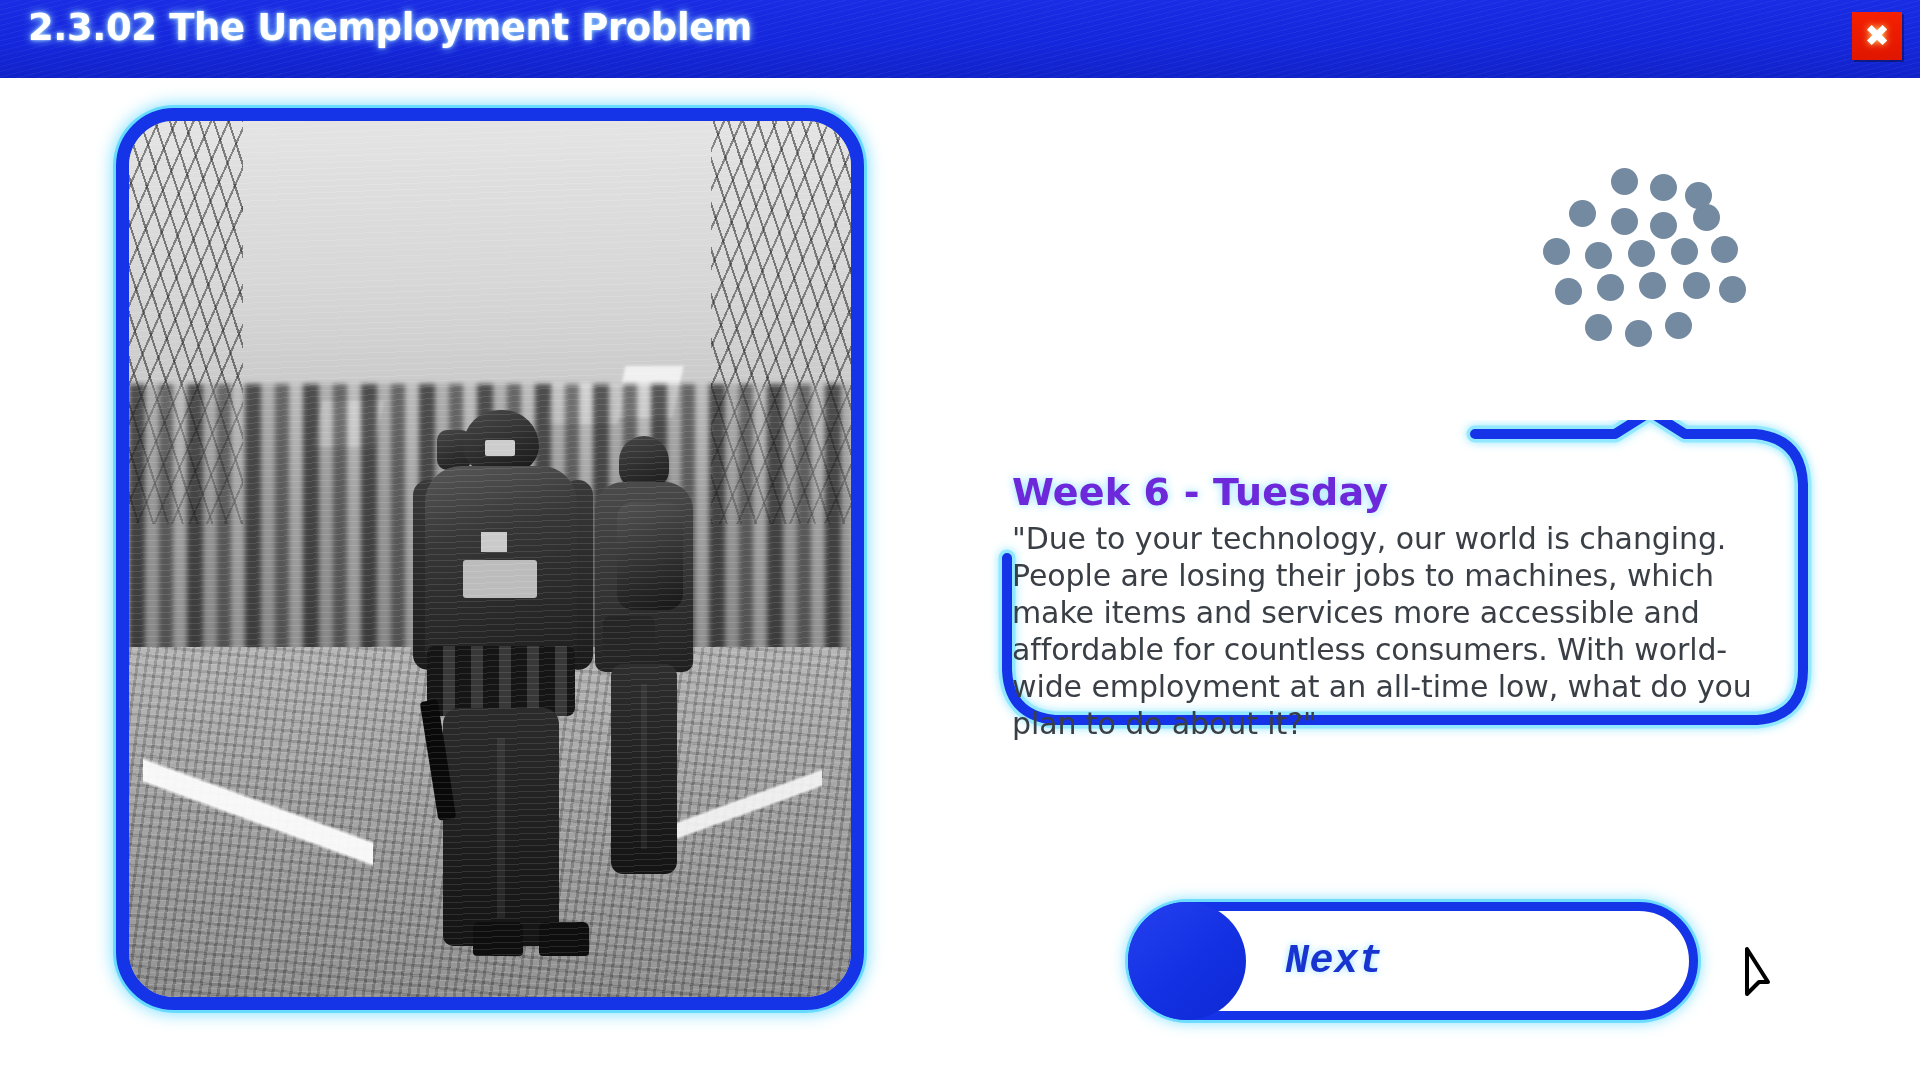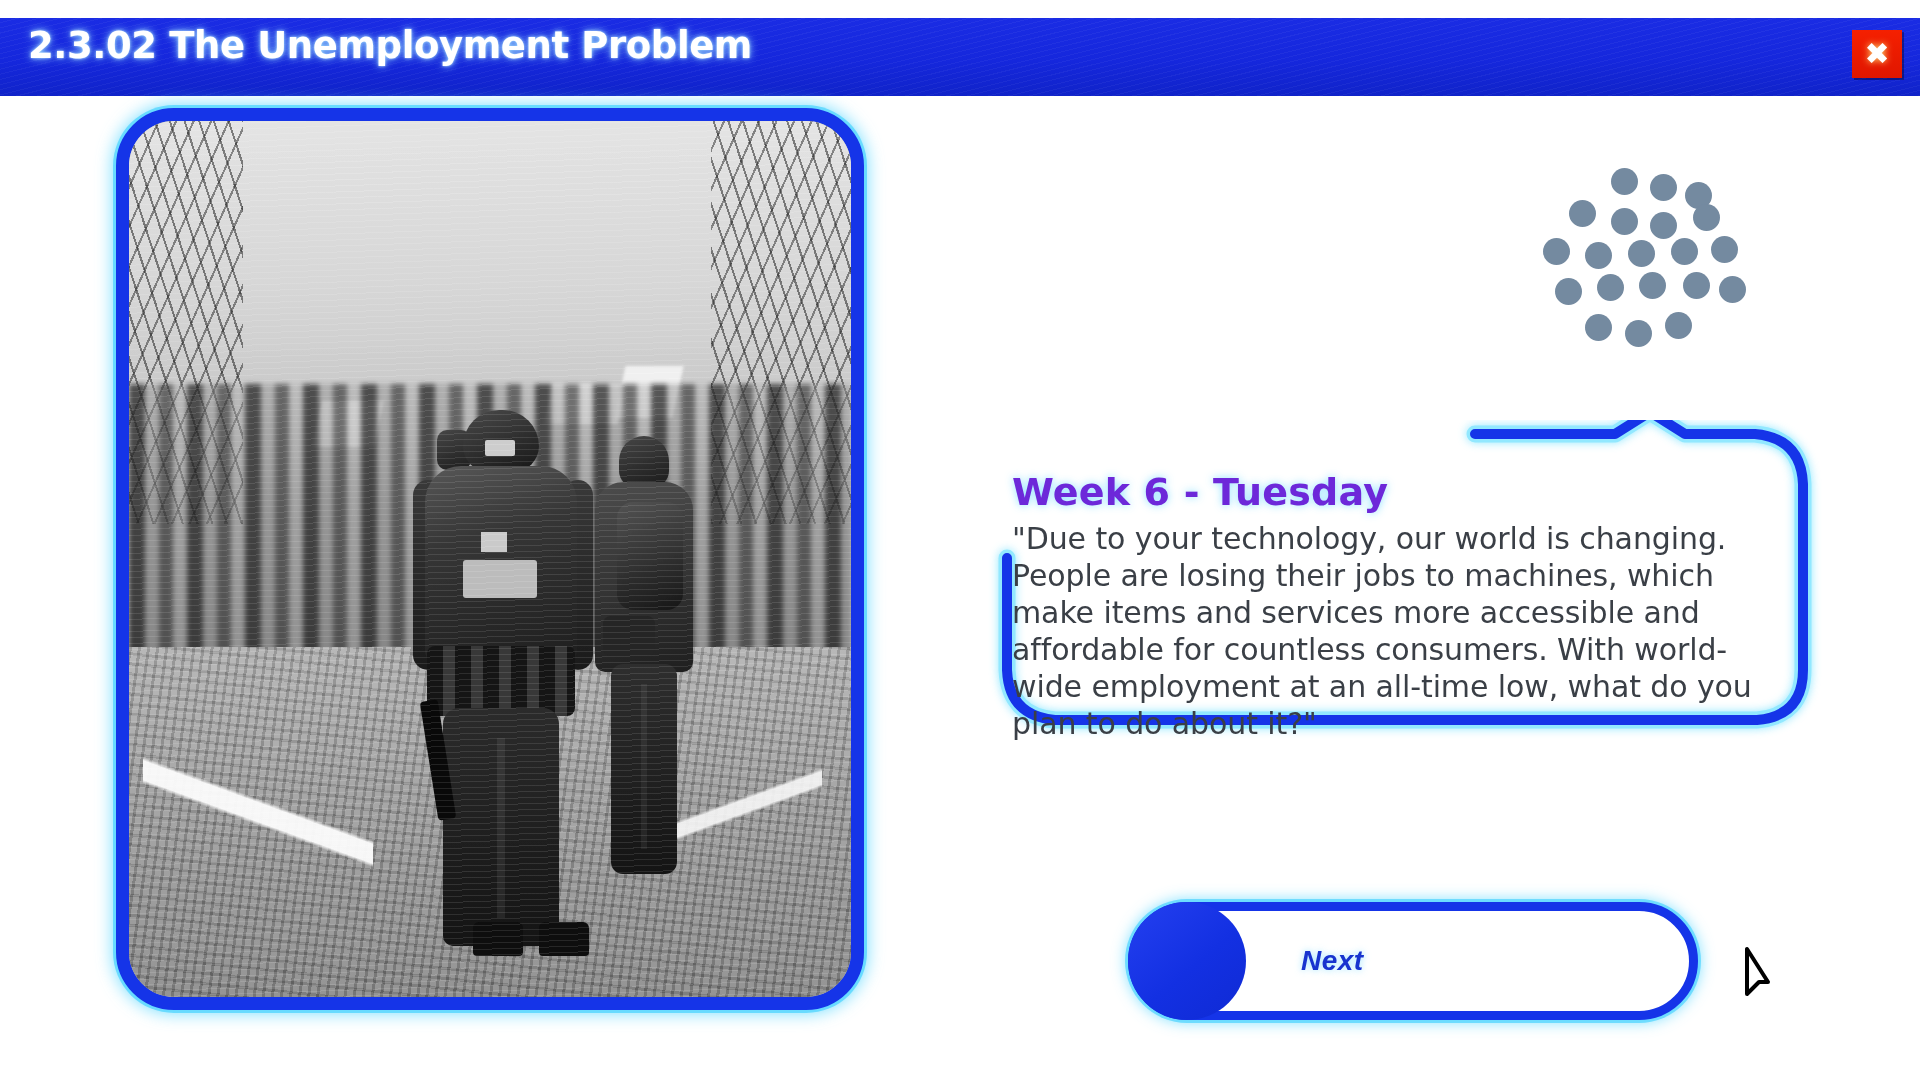--- a/index.html
+++ b/index.html
@@ -17,21 +17,20 @@
     background: #ffffff;
   }
 
   
   .titlebar {
     position: absolute;
     left: 0; top: 0;
     width: 1920px; height: 78px;
     background: linear-gradient(180deg, #1a2ce4 0%, #1527dc 55%, #1023c9 100%);
     overflow: hidden;
-    margin-top: 18px;
   }
   .titlebar::after {
     content: "";
     position: absolute; inset: 0;
     background: repeating-linear-gradient(
       -14deg,
       rgba(255,255,255,0.045) 0px,
       rgba(255,255,255,0.045) 1px,
       rgba(255,255,255,0) 1px,
       rgba(255,255,255,0) 5px);
@@ -327,28 +326,27 @@
   .next-knob {
     position: absolute;
     left: -9px; top: -9px;
     width: 118px; height: 118px;
     border-radius: 50%;
     background: linear-gradient(140deg, #2440f0 0%, #1330e2 55%, #0f2ad4 100%);
   }
   .next-label {
     position: absolute;
     left: 148px;
-    font-family: Liberation Sans, sans-serif;
-    font-size: 28px;
+    font-family: Liberation Mono, monospace;
+    font-size: 40px;
     font-weight: bold;
     font-style: italic;
     color: #1833cf;
     text-shadow: 0 0 7px rgba(130,220,255,0.8);
     letter-spacing: 0.5px;
-    margin-left: 16px;
   }
 
   
   .cursor {
     position: absolute;
     left: 1742px; top: 946px;
     width: 46px; height: 58px;
     pointer-events: none;
     z-index: 50;
   }

